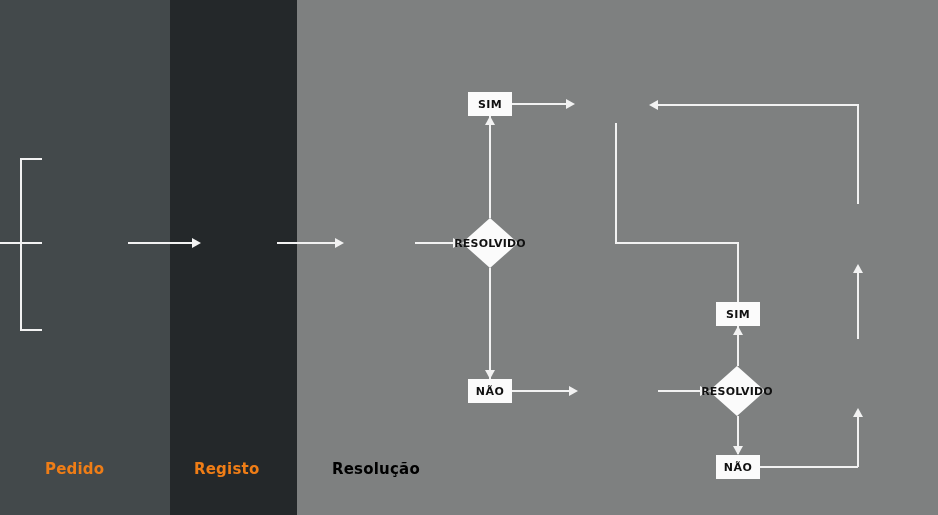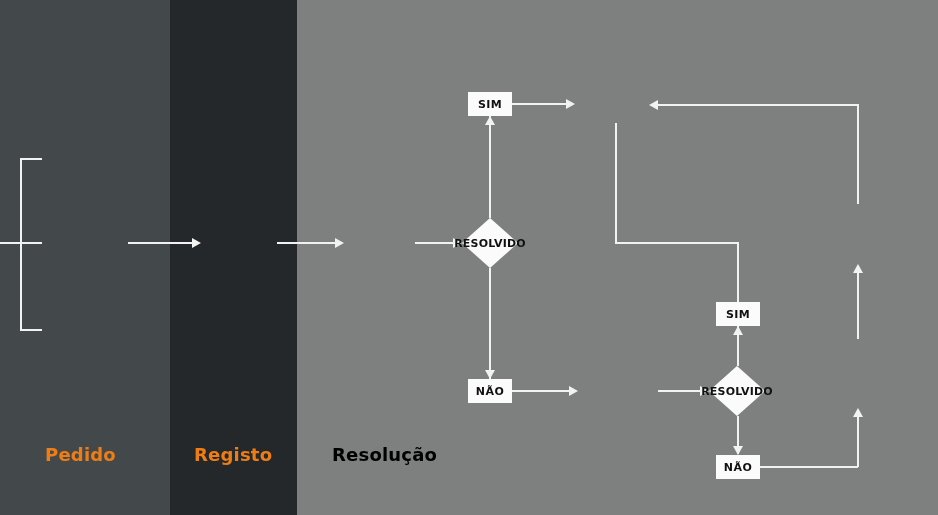--- a/index.html
+++ b/index.html
@@ -21,23 +21,23 @@
     top: 0;
     height: 515px;
   }
   #lane-pedido   { left: 0;     width: 170px; background: #43494b; }
   #lane-registo  { left: 170px; width: 127px; background: #24282a; }
   #lane-resolucao{ left: 297px; width: 641px; background: #7e8080; }
 
   
   .lane-label {
     position: absolute;
-    top: 444px;
+    top: 460px;
     color: #ef7d16;
-    font-size: 18px;
+    font-size: 15px;
     font-weight: 600;
     letter-spacing: .2px;
     white-space: nowrap;
   }
   #label-pedido    { left: 45px; }
   #label-registo   { left: 194px; }
   #label-resolucao { left: 332px; color: #000000; }
 
   
   .hline, .vline {

